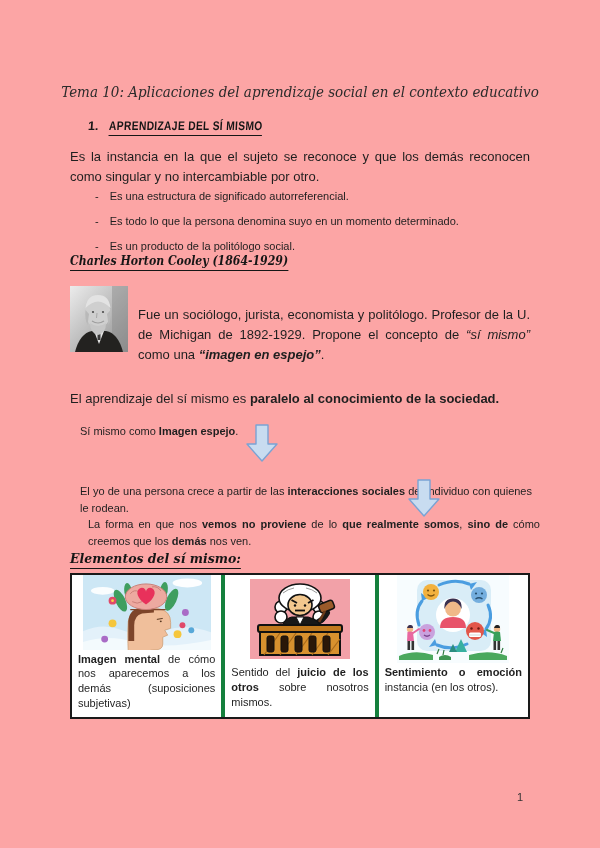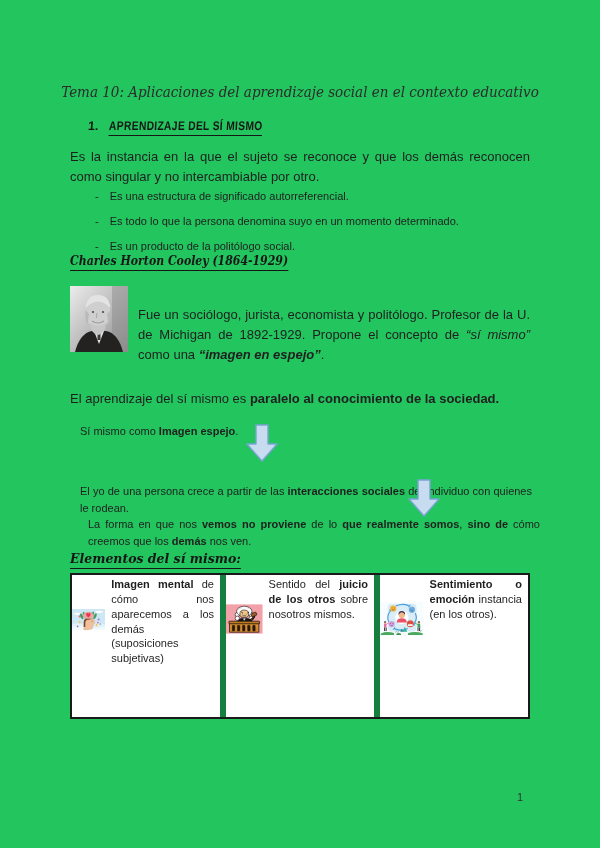--- a/index.html
+++ b/index.html
@@ -1,21 +1,21 @@
 <!DOCTYPE html>
 <html><head>
 <meta charset="utf-8">
 <style>
   * { box-sizing: border-box; margin: 0; padding: 0; }
   html, body { background: #ffffff; }
   .page {
     position: relative;
     width: 600px;
     height: 848px;
-    background: #22c55e;
+    background: #fca5a5;
     font-family: "Liberation Sans", sans-serif;
     color: #1f1f1f;
     overflow: hidden;
   }
   .abs { position: absolute; }
   .body-text { font-size: 13px; line-height: 1.55; text-align: justify; color: #1f1f1f; }
   b { font-weight: 700; }
   i { font-style: italic; }
 
   
@@ -79,22 +79,22 @@
 
   .arrow-icon { width: 32px; height: 38px; }
 
   
   .el-table {
     left: 70px; top: 573px; width: 460px; height: 146px;
     display: flex;
     border: 2px solid #1a1a1a;
     background: #fff;
   }
-  .el-cell { flex: 1 1 0; display: flex; flex-direction: row; min-width: 0; }
-  .el-cell + .el-cell { border-left: 6px solid #15803d; }
+  .el-cell { flex: 1 1 0; display: flex; flex-direction: column; min-width: 0; }
+  .el-cell + .el-cell { border-left: 4px solid #15803d; }
   .el-img {
     height: 88px;
     display: flex; align-items: center; justify-content: center;
     overflow: hidden;
   }
   .el-text {
     padding: 2px 6px 6px 6px;
     font-size: 11px; line-height: 1.35;
     text-align: justify;
   }

